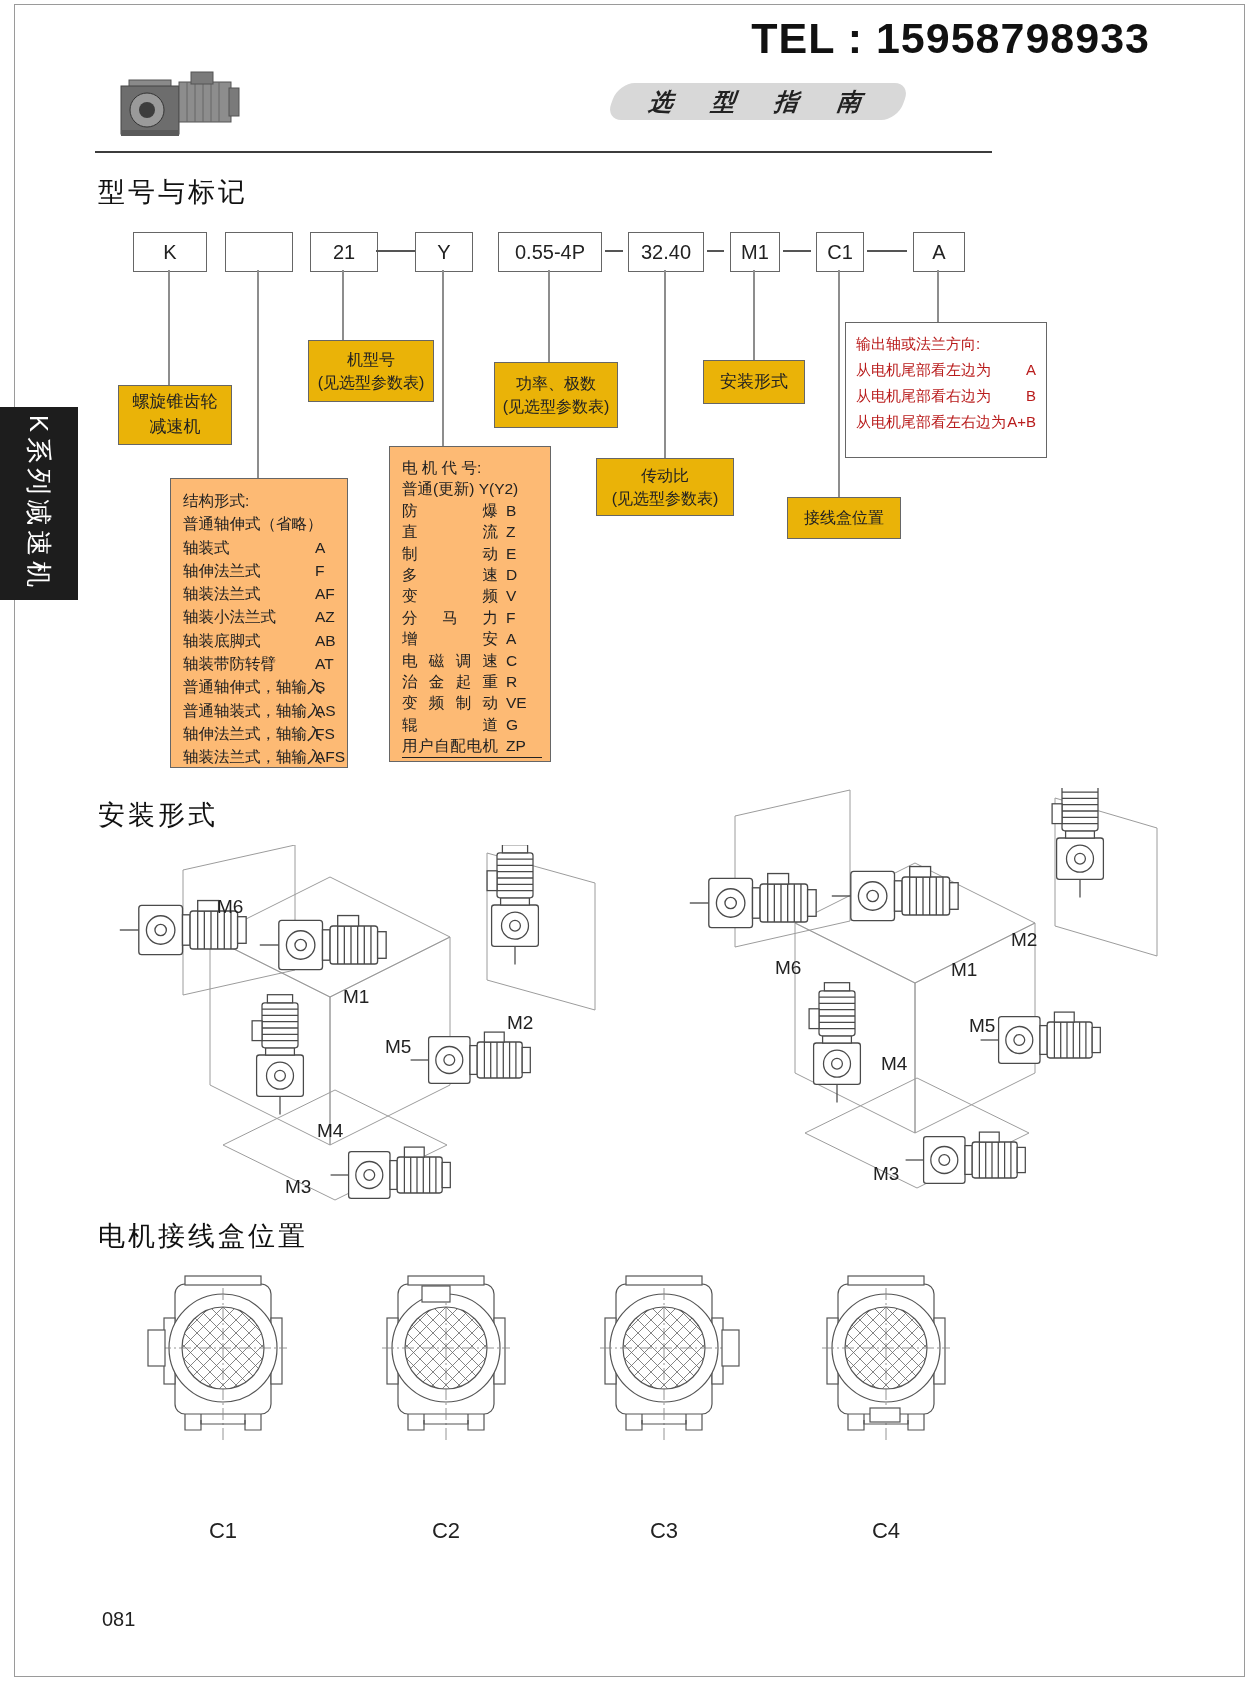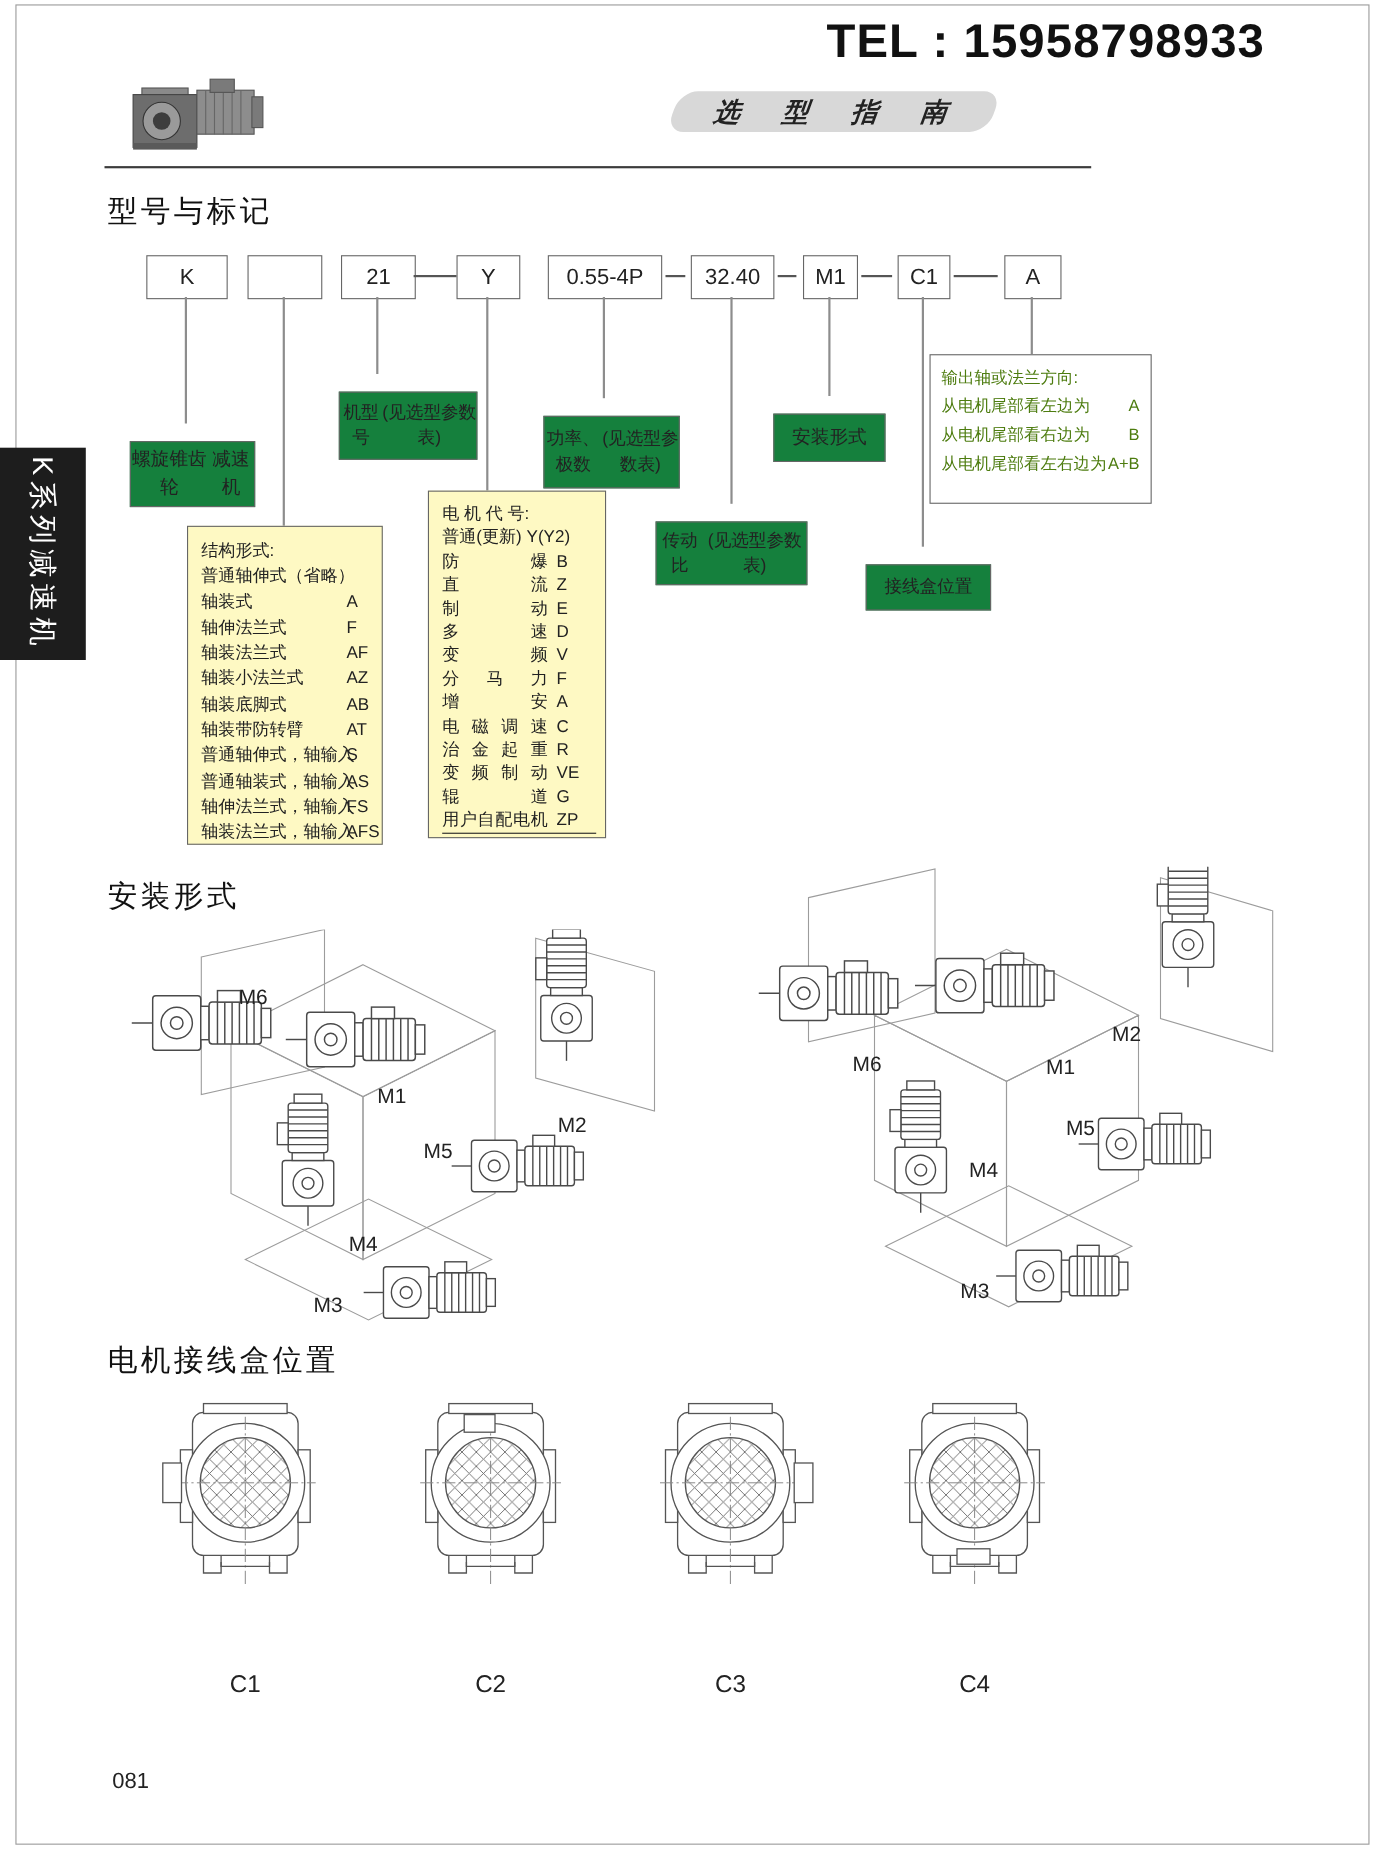--- a/index.html
+++ b/index.html
@@ -16,31 +16,31 @@
   .band span{font-size:24px;letter-spacing:16px;color:#222;font-weight:bold;padding-left:14px;}
   .hrule{position:absolute;left:95px;top:151px;width:897px;height:2px;background:#3c3c3c;}
   .tab{position:absolute;left:0;top:407px;width:78px;height:193px;background:#1d1d1d;
        display:flex;align-items:center;justify-content:center;}
   .tab span{transform:rotate(90deg);white-space:nowrap;color:#ffffff;font-size:26px;letter-spacing:5px;}
   .h1{position:absolute;font-size:27px;letter-spacing:3px;color:#111;}
   .mbox{position:absolute;top:232px;height:38px;border:1.5px solid #666;background:#fff;
         display:flex;align-items:center;justify-content:center;font-size:20px;color:#222;}
   .hconn{position:absolute;top:250px;height:1.5px;background:#555;}
   .vline{position:absolute;width:1.5px;background:#8d8d8d;}
-  .note{position:absolute;border:1.5px solid #666;background:#15803d;display:flex;
-        align-items:center;justify-content:center;text-align:center;font-size:16px;line-height:1.45;color:#222;margin-top:16px;}
-  .listbox{position:absolute;border:1.5px solid #666;background:#fef9c3;padding:10px 12px;font-size:15.5px;color:#222;}
+  .note{position:absolute;border:1.5px solid #666;background:#eab308;display:flex;flex-direction:column;
+        align-items:center;justify-content:center;text-align:center;font-size:16px;line-height:1.45;color:#222;}
+  .listbox{position:absolute;border:1.5px solid #666;background:#fdba74;padding:10px 12px;font-size:15.5px;color:#222;}
   .srow{position:relative;line-height:23.3px;white-space:nowrap;}
   .srow .code{position:absolute;left:132px;}
   .mrow{position:relative;line-height:21.4px;white-space:nowrap;}
   .mrow .code{position:absolute;left:104px;}
   .jname{display:inline-block;width:96px;text-align:justify;text-align-last:justify;}
   .mrow.u{border-bottom:1.2px solid #222;width:140px;}
   .outbox{position:absolute;left:845px;top:322px;width:202px;height:136px;border:1.5px solid #666;
-          background:#fff;padding:8px 10px;font-size:15px;line-height:26px;color:#4d7c0f;box-sizing:border-box;}
+          background:#fff;padding:8px 10px;font-size:15px;line-height:26px;color:#b91c1c;box-sizing:border-box;}
   .orow{display:flex;text-align:right;}
   .orow .ocode{margin-left:auto;}
   .scene{position:absolute;}
   .mlabel{font-size:19px;fill:#222;}
   .clabel{position:absolute;top:1518px;width:156px;text-align:center;font-size:22px;color:#222;}
   .pageno{position:absolute;left:102px;top:1608px;font-size:20px;color:#222;}
   .cl{stroke:#888;stroke-width:0.9;stroke-dasharray:12 3 2 3;}
 </style>
 </head>
 <body>

